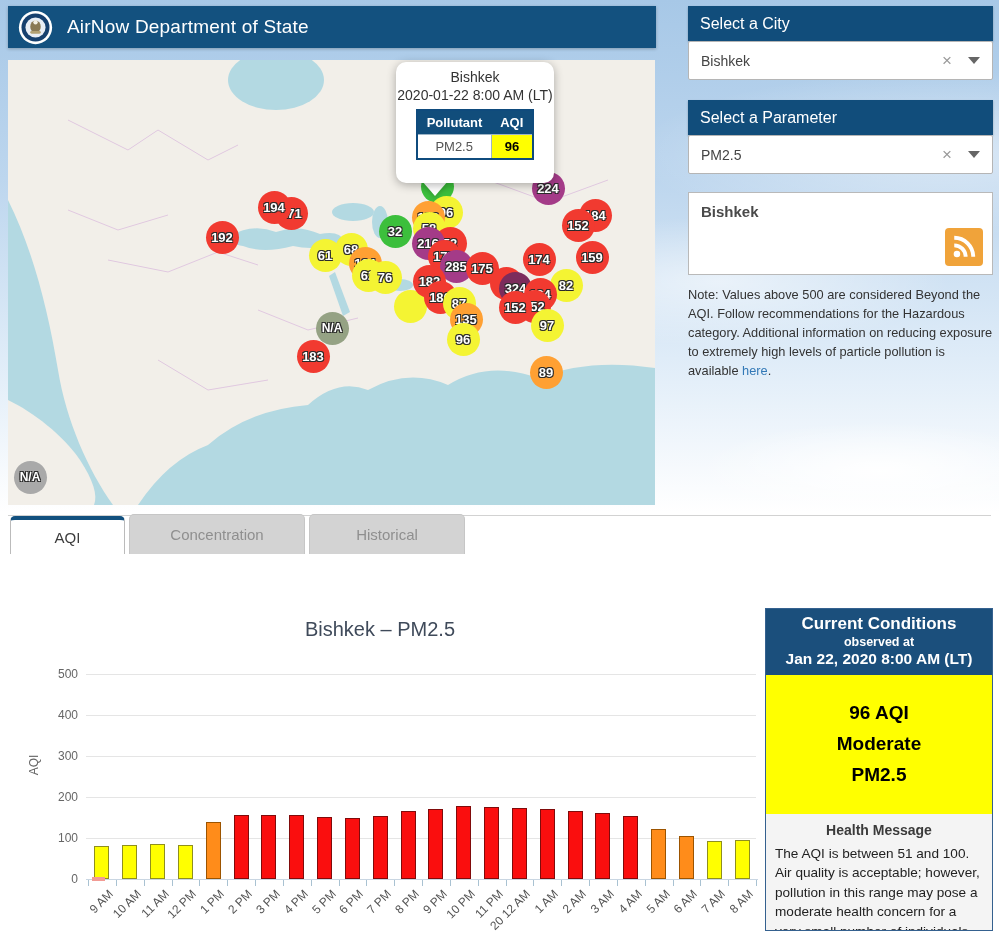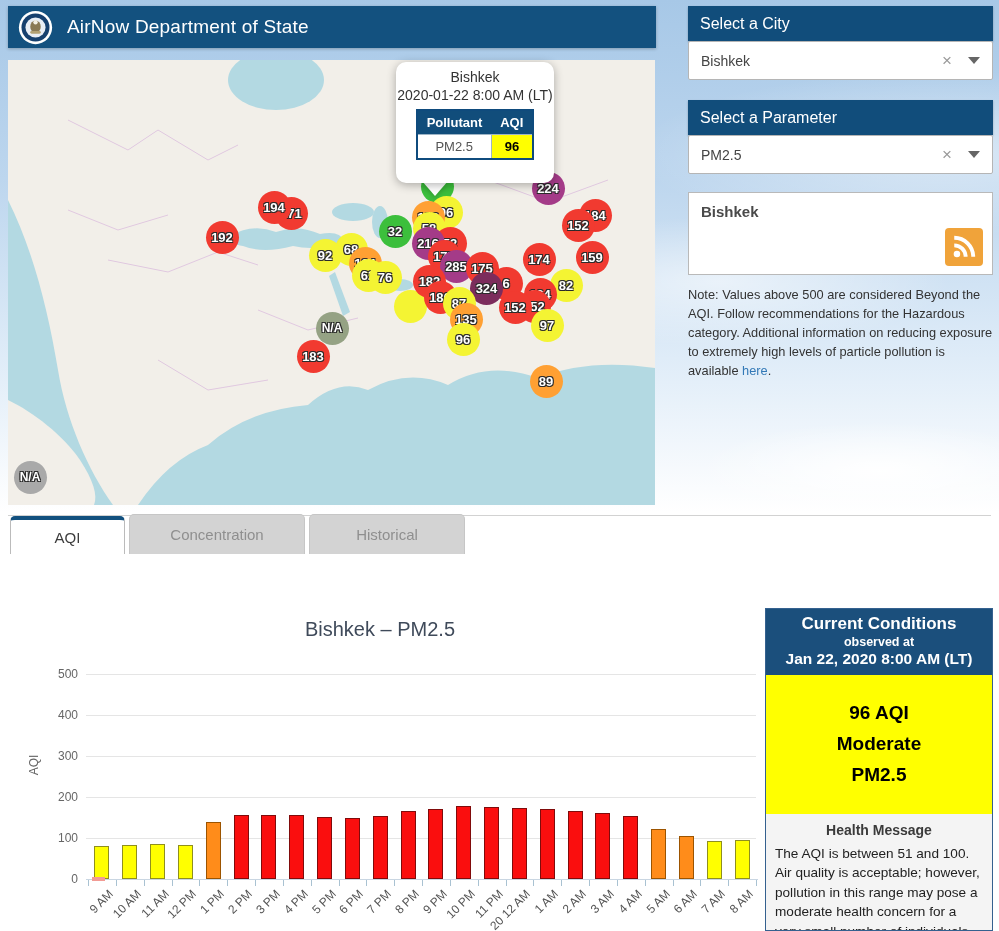--- a/index.html
+++ b/index.html
@@ -154,52 +154,52 @@
   </div>
 
   <div id="markers">
       <div class="marker" style="left: 420.5px; top: 169.5px; background: rgb(60, 191, 60); z-index: 10;"></div>
       <div class="marker" style="left: 531.5px; top: 171.5px; background: rgb(164, 59, 136); z-index: 11;">224</div>
       <div class="marker" style="left: 274.5px; top: 196.5px; background: rgb(241, 58, 48); z-index: 12;">171</div>
       <div class="marker" style="left: 257.5px; top: 190.5px; background: rgb(241, 58, 48); z-index: 13;">194</div>
       <div class="marker" style="left: 205.5px; top: 220.5px; background: rgb(241, 58, 48); z-index: 14;">192</div>
       <div class="marker" style="left: 378.5px; top: 214.5px; background: rgb(60, 191, 60); z-index: 15;">32</div>
       <div class="marker" style="left: 334.5px; top: 232.5px; background: rgb(244, 244, 51); z-index: 16;">68</div>
-      <div class="marker" style="left: 308.5px; top: 238.5px; background: rgb(244, 244, 51); z-index: 17;">92</div>
+      <div class="marker" style="left: 308.5px; top: 238.5px; background: rgb(244, 244, 51); z-index: 17;">61</div>
       <div class="marker" style="left: 348.5px; top: 246.5px; background: rgb(255, 160, 51); z-index: 18;">104</div>
       <div class="marker" style="left: 351.5px; top: 258.5px; background: rgb(244, 244, 51); z-index: 19;">62</div>
       <div class="marker" style="left: 368.5px; top: 260.5px; background: rgb(244, 244, 51); z-index: 20;">76</div>
       <div class="marker" style="left: 429.5px; top: 195.5px; background: rgb(244, 244, 51); z-index: 21;">96</div>
       <div class="marker" style="left: 411.5px; top: 200.5px; background: rgb(255, 160, 51); z-index: 22;">136</div>
       <div class="marker" style="left: 412.5px; top: 211.5px; background: rgb(244, 244, 51); z-index: 23;">58</div>
       <div class="marker" style="left: 433.5px; top: 226.5px; background: rgb(241, 58, 48); z-index: 24;">52</div>
       <div class="marker" style="left: 411.5px; top: 226.5px; background: rgb(164, 59, 136); z-index: 25;">216</div>
       <div class="marker" style="left: 427.5px; top: 239.5px; background: rgb(241, 58, 48); z-index: 26;">177</div>
       <div class="marker" style="left: 439.5px; top: 249.5px; background: rgb(164, 59, 136); z-index: 27;">285</div>
       <div class="marker" style="left: 465.5px; top: 251.5px; background: rgb(241, 58, 48); z-index: 28;">175</div>
       <div class="marker" style="left: 489.5px; top: 266.5px; background: rgb(241, 58, 48); z-index: 29;">6</div>
-      <div class="marker" style="left: 470px; top: 271.5px; background: rgb(124, 44, 92); z-index: 30;">324</div>
+      <div class="marker" style="left: 499px; top: 271.5px; background: rgb(124, 44, 92); z-index: 30;">324</div>
       <div class="marker" style="left: 578.5px; top: 198.5px; background: rgb(241, 58, 48); z-index: 31;">184</div>
       <div class="marker" style="left: 561.5px; top: 208.5px; background: rgb(241, 58, 48); z-index: 32;">152</div>
       <div class="marker" style="left: 522.5px; top: 242.5px; background: rgb(241, 58, 48); z-index: 33;">174</div>
       <div class="marker" style="left: 575.5px; top: 240.5px; background: rgb(241, 58, 48); z-index: 34;">159</div>
       <div class="marker" style="left: 549.5px; top: 268.5px; background: rgb(244, 244, 51); z-index: 35;">82</div>
       <div class="marker" style="left: 523.5px; top: 277.5px; background: rgb(241, 58, 48); z-index: 36;">164</div>
       <div class="marker" style="left: 517.5px; top: 289.5px; background: rgb(241, 58, 48); z-index: 37;">152</div>
       <div class="marker" style="left: 498.5px; top: 290.5px; background: rgb(241, 58, 48); z-index: 38;">152</div>
       <div class="marker" style="left: 393.5px; top: 289.5px; background: rgb(244, 244, 51); z-index: 39;"></div>
       <div class="marker" style="left: 413px; top: 264.5px; background: rgb(241, 58, 48); z-index: 40;">182</div>
       <div class="marker" style="left: 423.5px; top: 280.5px; background: rgb(241, 58, 48); z-index: 41;">186</div>
       <div class="marker" style="left: 442.5px; top: 286.5px; background: rgb(244, 244, 51); z-index: 42;">87</div>
       <div class="marker" style="left: 449.5px; top: 302.5px; background: rgb(255, 160, 51); z-index: 43;">135</div>
       <div class="marker" style="left: 446.5px; top: 322.5px; background: rgb(244, 244, 51); z-index: 44;">96</div>
       <div class="marker" style="left: 530.5px; top: 308.5px; background: rgb(244, 244, 51); z-index: 45;">97</div>
       <div class="marker" style="left: 315.5px; top: 311.5px; background: rgb(149, 162, 132); z-index: 46; font-size: 12px;">N/A</div>
       <div class="marker" style="left: 296.5px; top: 339.5px; background: rgb(241, 58, 48); z-index: 47;">183</div>
-      <div class="marker" style="left: 529.5px; top: 365px; background: rgb(255, 160, 51); z-index: 48;">89</div>
+      <div class="marker" style="left: 529.5px; top: 356px; background: rgb(255, 160, 51); z-index: 48;">89</div>
       <div class="marker" style="left: 13.5px; top: 460.5px; background: rgb(169, 169, 169); z-index: 49; font-size: 12px;">N/A</div>
     </div>
 
   <div id="popup">
     <div class="ptext">Bishkek</div>
     <div class="ptext">2020-01-22 8:00 AM (LT)</div>
     <table>
       <tbody>
           <tr>
         <th>Pollutant</th>

